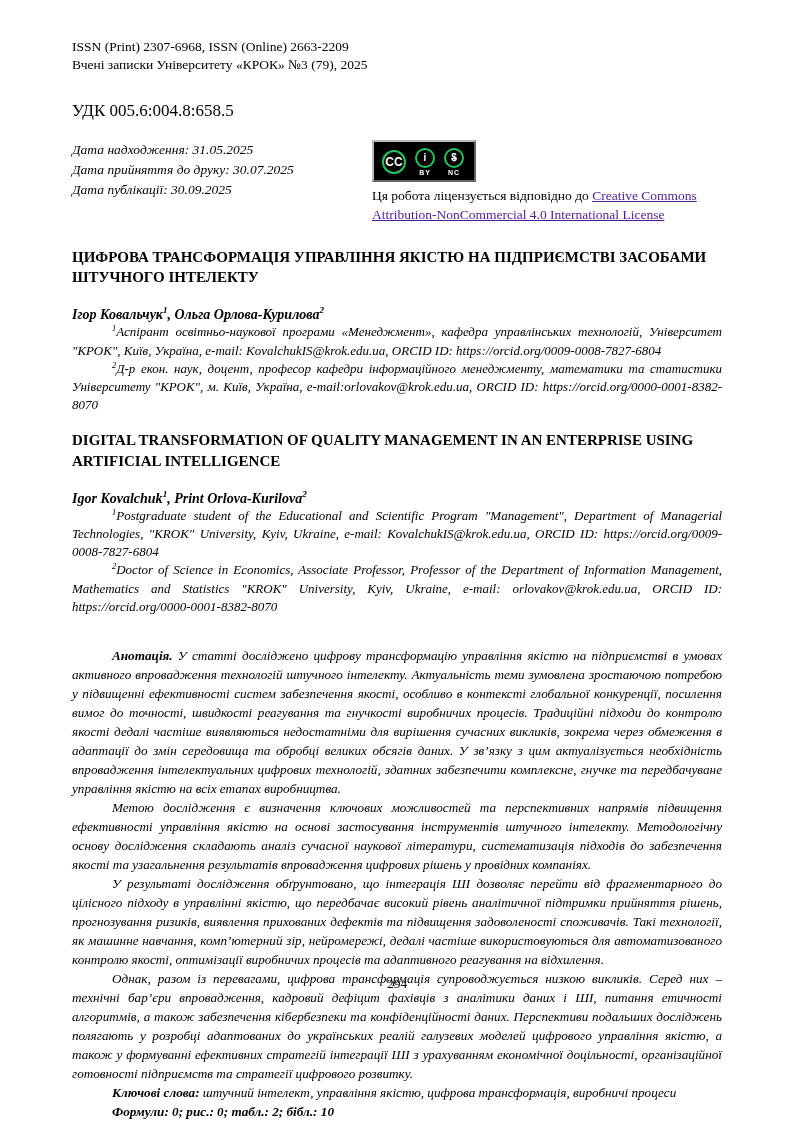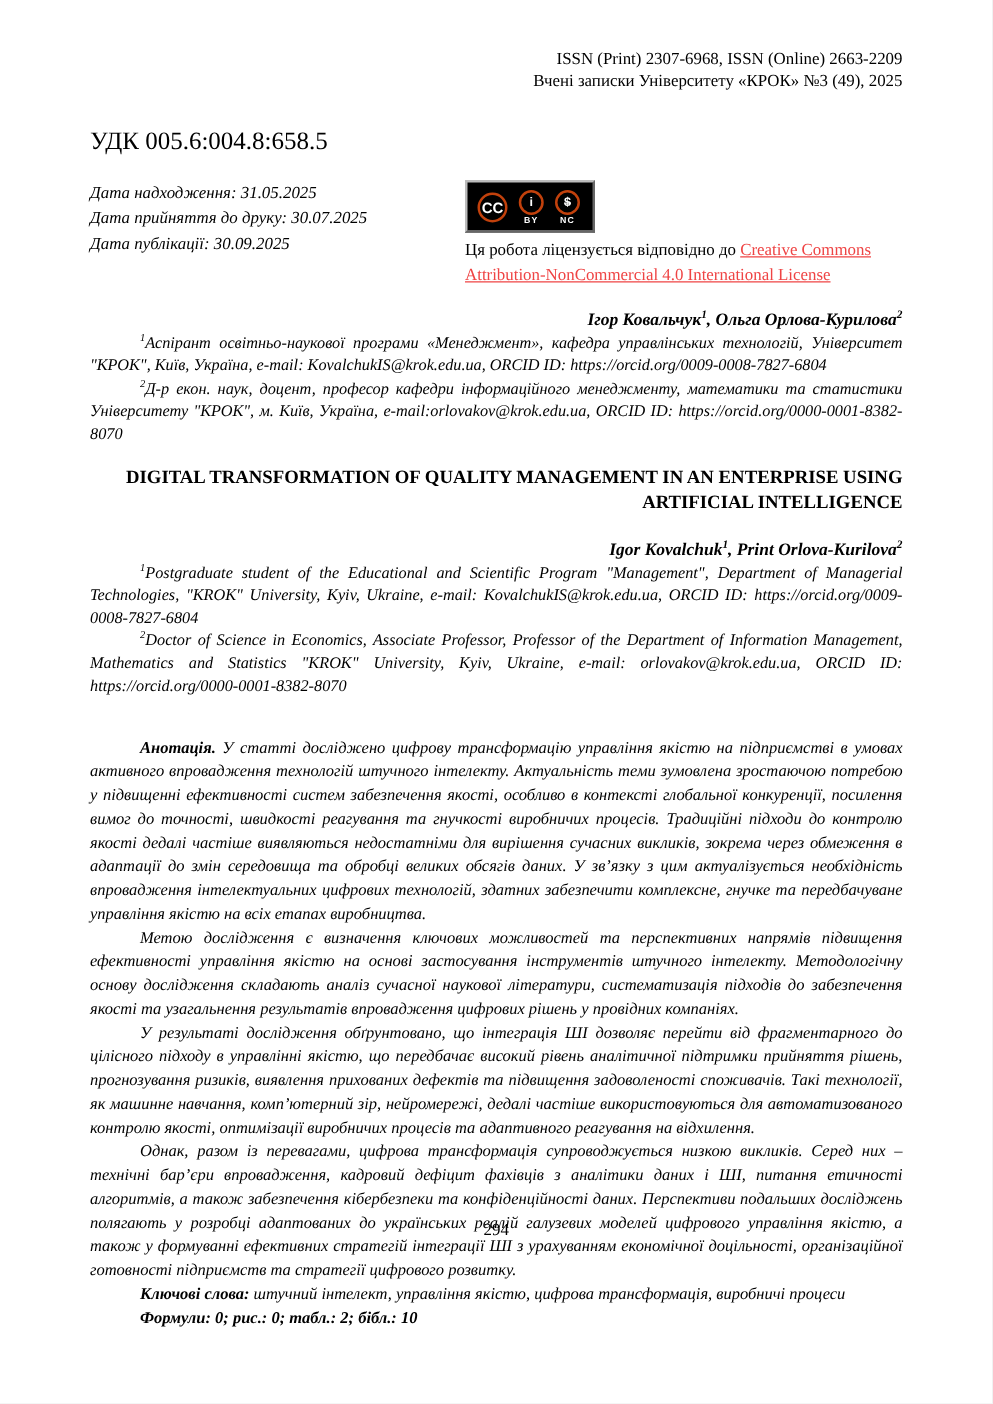--- a/index.html
+++ b/index.html
@@ -7,64 +7,64 @@
     position:relative;
     width:794px;height:1123px;
     margin:0 auto;
     background:#ffffff;
     font-family:"Liberation Serif","DejaVu Serif",serif;
     color:#000;
     box-sizing:border-box;
     padding:38px 72px 0 72px;
     overflow:hidden;
   }
-  .center{text-align:right;}
+  .center{text-align:left;}
   .hdr{font-size:13.5px;line-height:1.3;}
-  .udc-block{margin-top:26px;font-size:20px;line-height:1.45;}
+  .udc-block{margin-top:26px;font-size:17px;line-height:1.45;}
   .doi{font-style:italic;}
   .meta-row{display:flex;margin-top:16px;gap:24px;}
   .dates{width:276px;font-style:italic;font-size:13.5px;line-height:1.5;flex-shrink:0;}
   .license{flex:1;padding-left:0;}
   .cc-badge{
     display:inline-flex;align-items:center;gap:9px;
     background:#000;border:2px outset #bbb;
     padding:4px 10px 2px 8px;height:32px;box-sizing:content-box;
   }
   .cc-circle{
-    width:24px;height:24px;border:2px solid #c2410c;border-radius:50%;
+    width:24px;height:24px;border:2px solid #22c55e;border-radius:50%;
     color:#fff;font-family:"Liberation Sans",sans-serif;font-weight:bold;
     font-size:12px;display:flex;align-items:center;justify-content:center;
     box-sizing:border-box;
   }
   .cc-col{display:flex;flex-direction:column;align-items:center;}
   .cc-col .cc-circle{width:20px;height:20px;font-size:10px;}
   .cc-label{color:#fff;font-family:"Liberation Sans",sans-serif;font-size:7px;font-weight:bold;letter-spacing:1px;margin-top:1px;}
   .nc-strike{text-decoration:line-through;}
   .license-text{font-size:13.5px;line-height:1.45;margin-top:4px;}
-  .license-link{color:#ef4444;text-decoration:underline;cursor:pointer;}
+  .license-link{color:#4c1d95;text-decoration:underline;cursor:pointer;}
   .title-uk{margin-top:22px;font-size:15px;font-weight:bold;line-height:1.35;}
   .authors-line{font-size:14px;font-weight:bold;font-style:italic;margin-top:20px;}
   .affil{font-size:13px;font-style:italic;text-align:justify;text-indent:40px;line-height:1.4;margin:0;}
   .title-en{margin-top:16px;font-size:15px;font-weight:bold;line-height:1.35;}
   .abstract-block{margin-top:30px;}
   .abs-p{font-size:13.2px;font-style:italic;text-align:justify;text-indent:40px;line-height:1.44;margin:0;}
   .lead{font-weight:bold;}
   .kw-line{font-size:13.2px;font-style:italic;text-indent:40px;line-height:1.44;margin:0;}
   .formulas-line{font-size:13.2px;font-style:italic;font-weight:bold;text-indent:40px;line-height:1.44;margin:0;}
   .page-num{position:absolute;left:0;top:976px;width:794px;text-align:center;font-size:13.5px;}
   sup{font-size:0.65em;line-height:0;}
 </style>
 </head>
 <body>
 
 <div class="page">
 
   <div class="center hdr">
     <div>ISSN (Print) 2307-6968, ISSN (Online) 2663-2209</div>
-    <div>Вчені записки Університету «КРОК» №3 (49), 2025</div>
+    <div>Вчені записки Університету «КРОК» №3 (79), 2025</div>
   </div>
 
   <div class="udc-block">
     <div>УДК 005.6:004.8:658.5</div>
   </div>
 
   <div class="meta-row">
     <div class="dates">
       <div>Дата надходження: 31.05.2025</div>
       <div>Дата прийняття до друку: 30.07.2025</div>
@@ -79,20 +79,21 @@
         </span>
         <span class="cc-col">
           <span class="cc-circle nc-strike">$</span>
           <span class="cc-label">NC</span>
         </span>
       </div>
       <div class="license-text"><span>Ця робота ліцензується відповідно до </span><a class="license-link">Creative Commons Attribution-NonCommercial 4.0 International License</a></div>
     </div>
   </div>
 
+  <div class="center title-uk">ЦИФРОВА ТРАНСФОРМАЦІЯ УПРАВЛІННЯ ЯКІСТЮ НА ПІДПРИЄМСТВІ ЗАСОБАМИ ШТУЧНОГО ІНТЕЛЕКТУ</div>
 
   <div class="center authors-line"><span>Ігор Ковальчук</span><sup>1</sup><span>, </span><span>Ольга Орлова-Курилова</span><sup>2</sup></div>
 
   <p class="affil"><sup>1</sup><span>Аспірант освітньо-наукової програми «Менеджмент», кафедра управлінських технологій, Університет "КРОК", Київ, Україна, e-mail: KovalchukIS@krok.edu.ua, ORCID ID: https://orcid.org/0009-0008-7827-6804</span></p>
   <p class="affil"><sup>2</sup><span>Д-р екон. наук, доцент, професор кафедри інформаційного менеджменту, математики та статистики Університету "КРОК", м. Київ, Україна, e-mail:orlovakov@krok.edu.ua, ORCID ID: https://orcid.org/0000-0001-8382-8070</span></p>
 
   <div class="center title-en">DIGITAL TRANSFORMATION OF QUALITY MANAGEMENT IN AN ENTERPRISE USING ARTIFICIAL INTELLIGENCE</div>
 
   <div class="center authors-line"><span>Igor Kovalchuk</span><sup>1</sup><span>, </span><span>Print Orlova-Kurilova</span><sup>2</sup></div>
 

